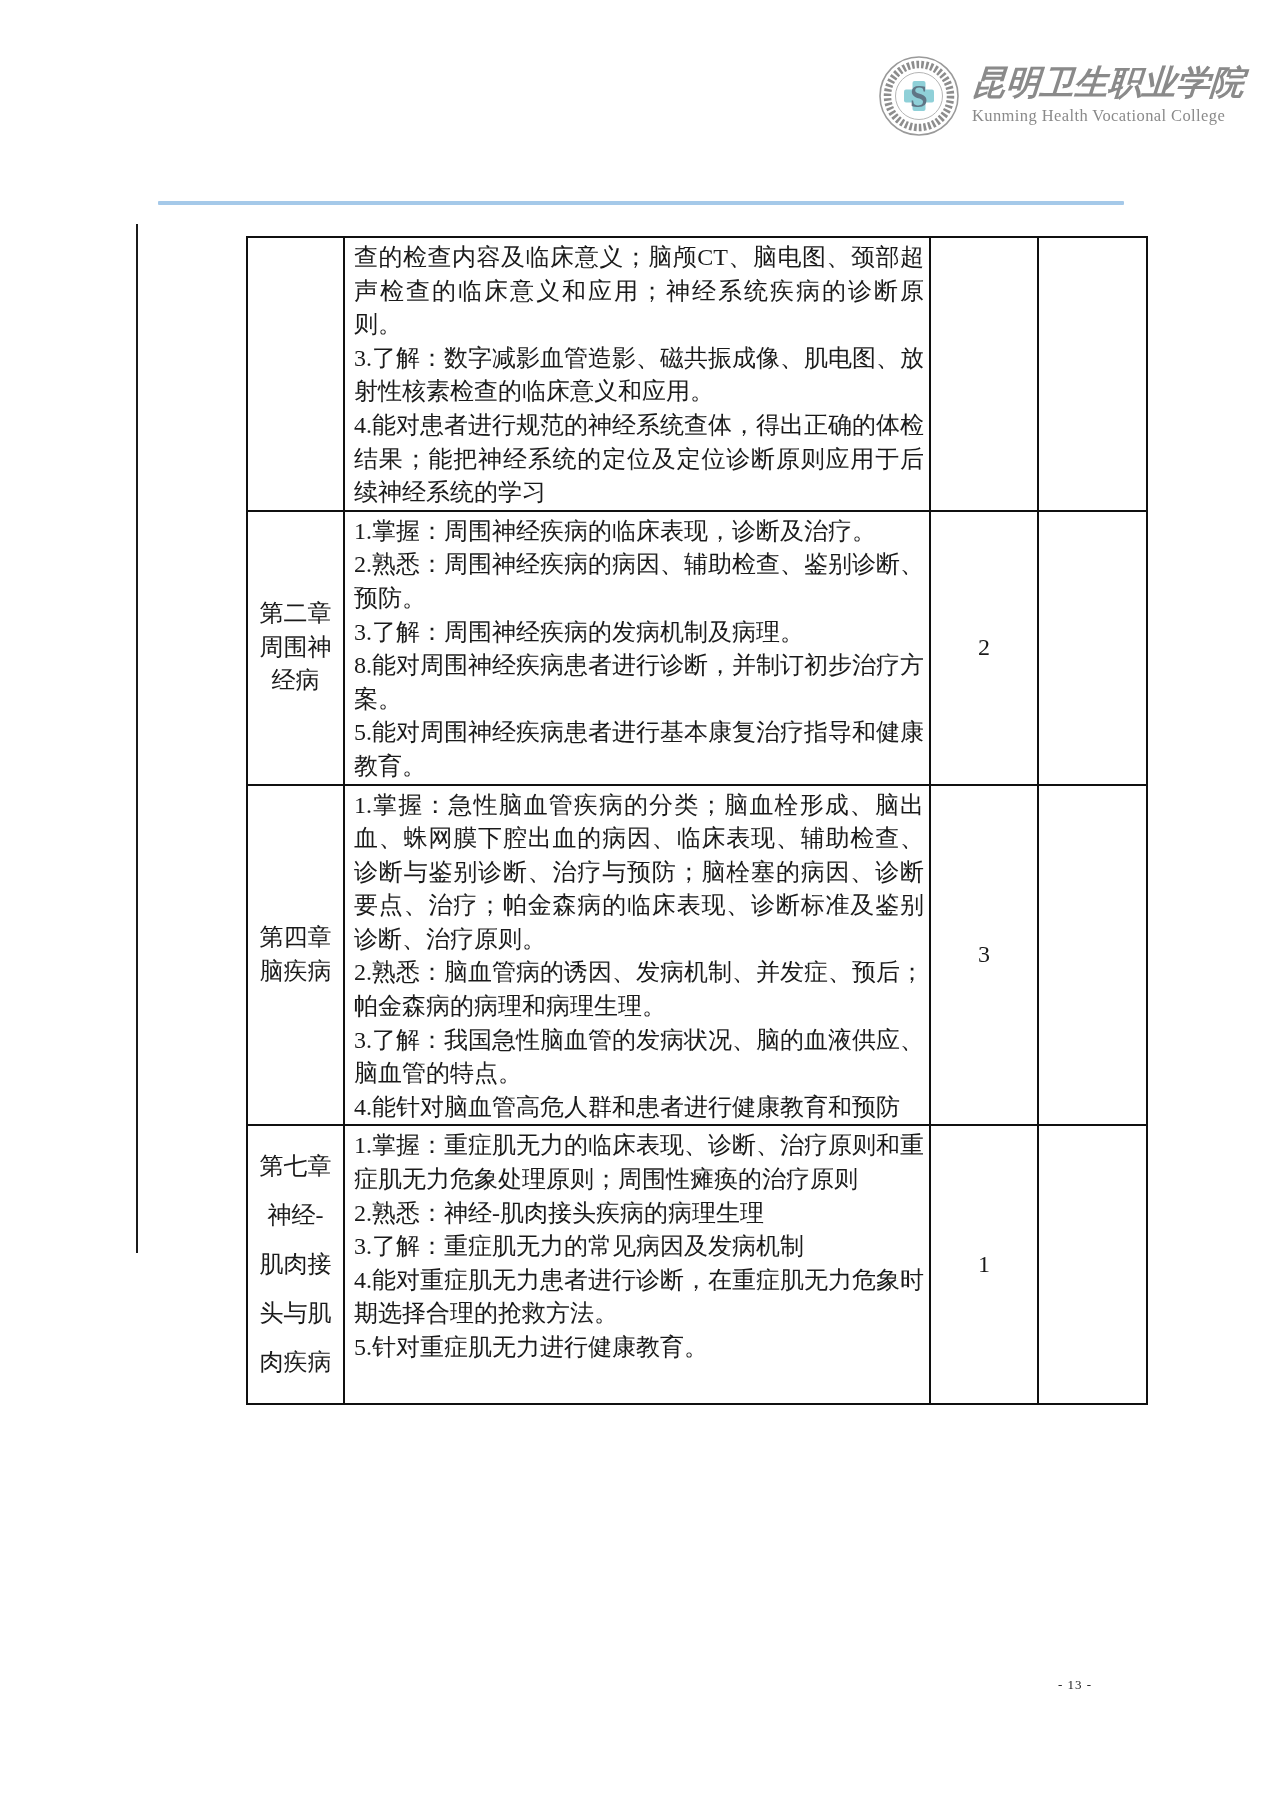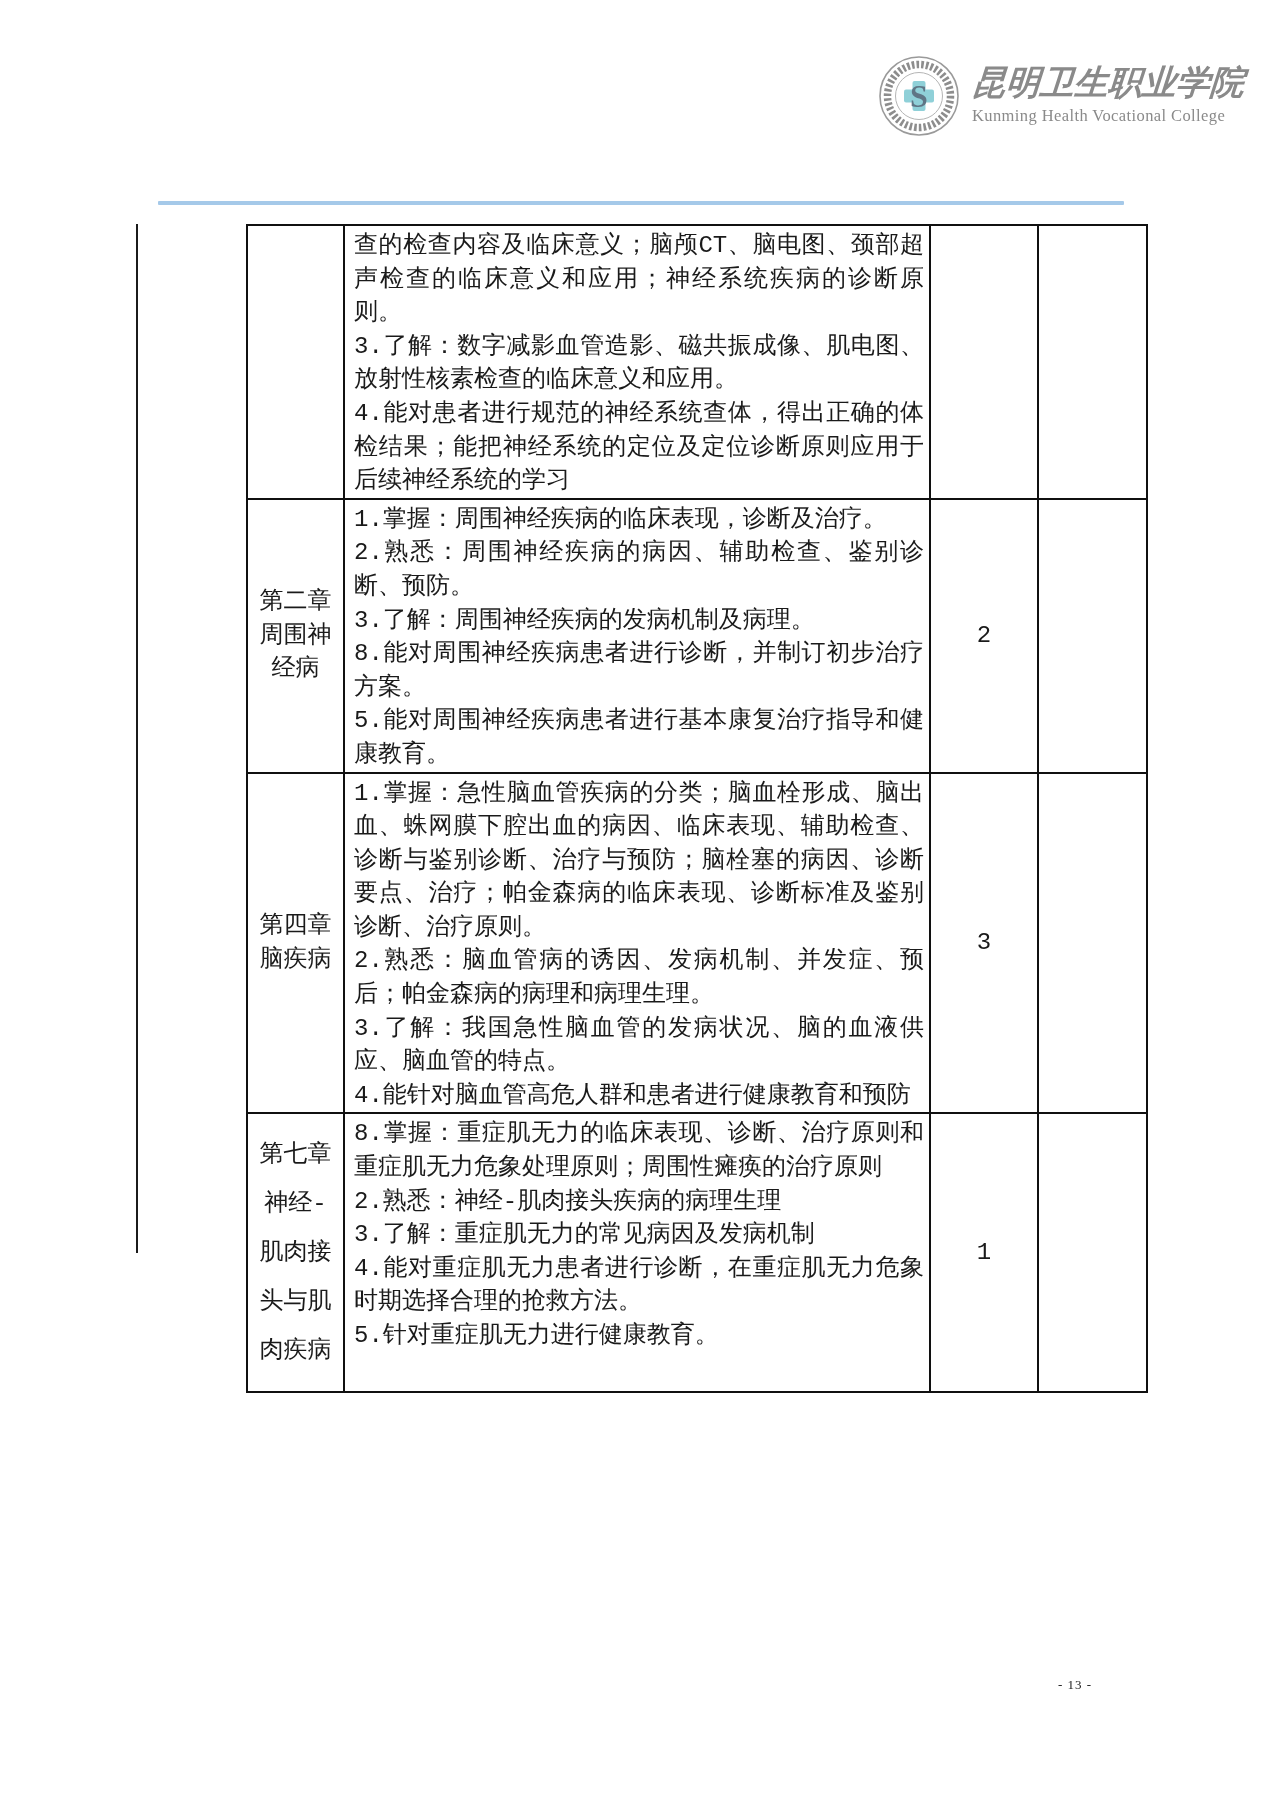--- a/index.html
+++ b/index.html
@@ -23,22 +23,22 @@
   .header-line{
     position:absolute;left:158px;top:201px;width:966px;height:4px;
     background:#a5c9e9;border-radius:1px;
   }
   .stray-line{
     position:absolute;left:136px;top:224px;width:2px;height:1029px;
     background:#1b1b1b;
   }
   
   table.doc{
-    position:absolute;left:246px;top:224px;width:900px;
-    border-collapse:collapse;table-layout:fixed;font-family:Liberation Mono, monospace;
+    position:absolute;left:246px;top:236px;width:900px;
+    border-collapse:collapse;table-layout:fixed;
   }
   table.doc td{
     border:2px solid #101010;
     font-size:24px;line-height:33.6px;
     overflow:hidden;
   }
   col.c-chapter{width:97px;}
   col.c-content{width:586px;}
   col.c-hours{width:108px;}
   col.c-notes{width:109px;}
@@ -117,21 +117,21 @@
 4.能针对脑血管高危人群和患者进行健康教育和预防</td>
       <td class="hours">3</td>
       <td class="notes"></td>
     </tr>
     <tr class="r3">
       <td class="chapter">第七章
 神经-
 肌肉接
 头与肌
 肉疾病</td>
-      <td class="content">8.掌握：重症肌无力的临床表现、诊断、治疗原则和重症肌无力危象处理原则；周围性瘫痪的治疗原则
+      <td class="content">1.掌握：重症肌无力的临床表现、诊断、治疗原则和重症肌无力危象处理原则；周围性瘫痪的治疗原则
 2.熟悉：神经-肌肉接头疾病的病理生理
 3.了解：重症肌无力的常见病因及发病机制
 4.能对重症肌无力患者进行诊断，在重症肌无力危象时期选择合理的抢救方法。
 5.针对重症肌无力进行健康教育。</td>
       <td class="hours">1</td>
       <td class="notes"></td>
     </tr>
   </tbody>
 </table>
 

